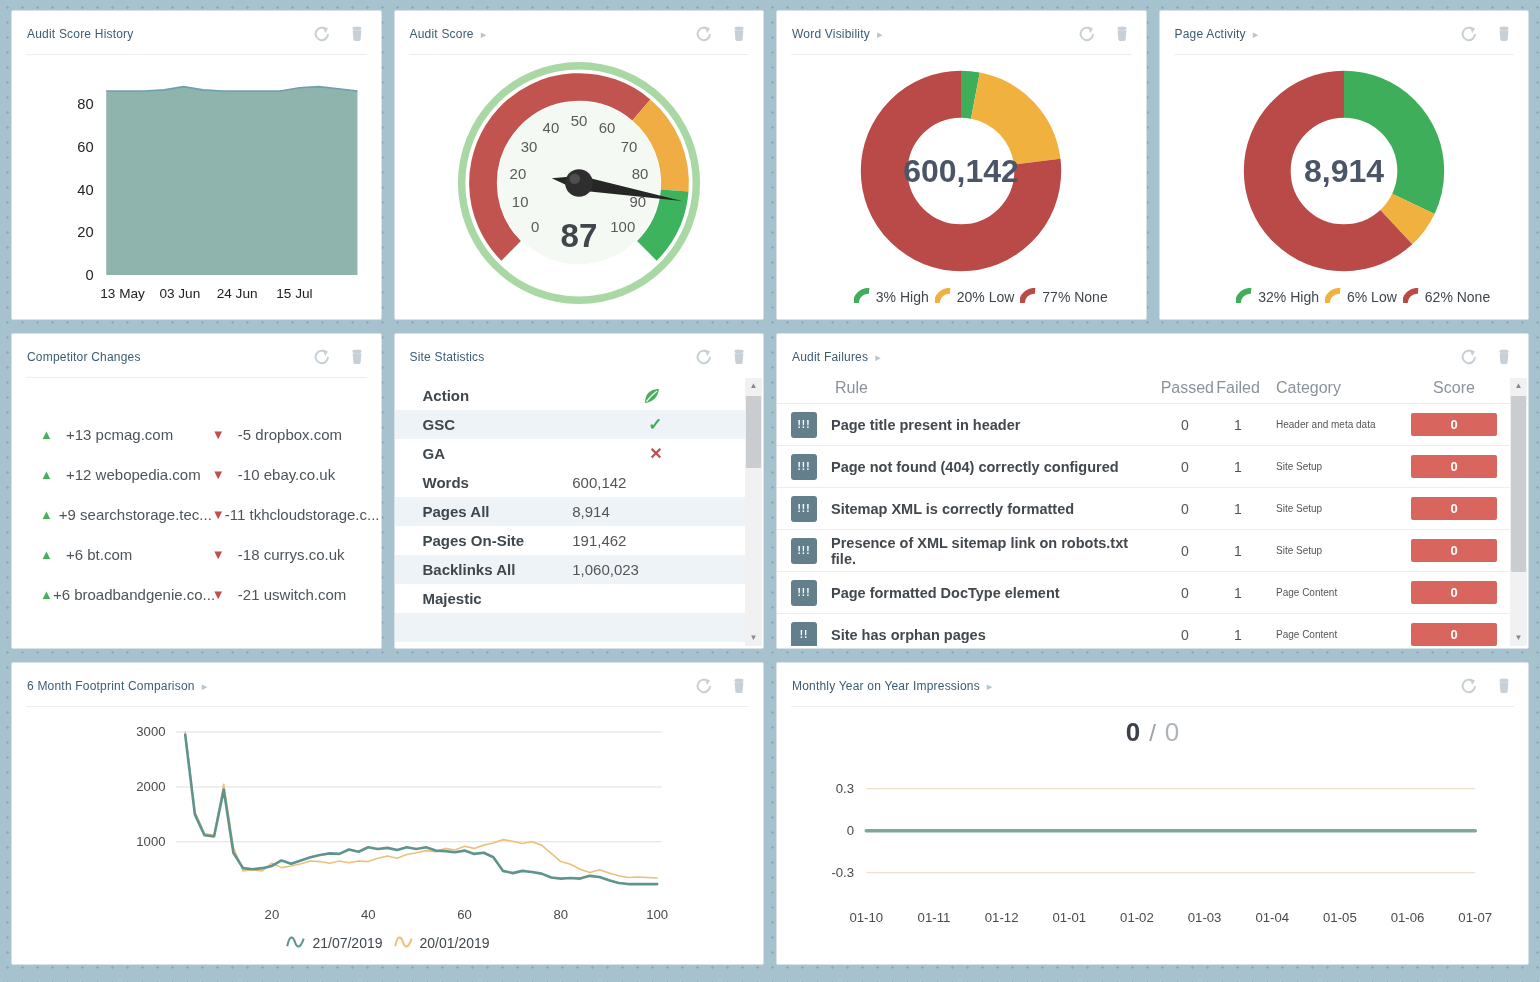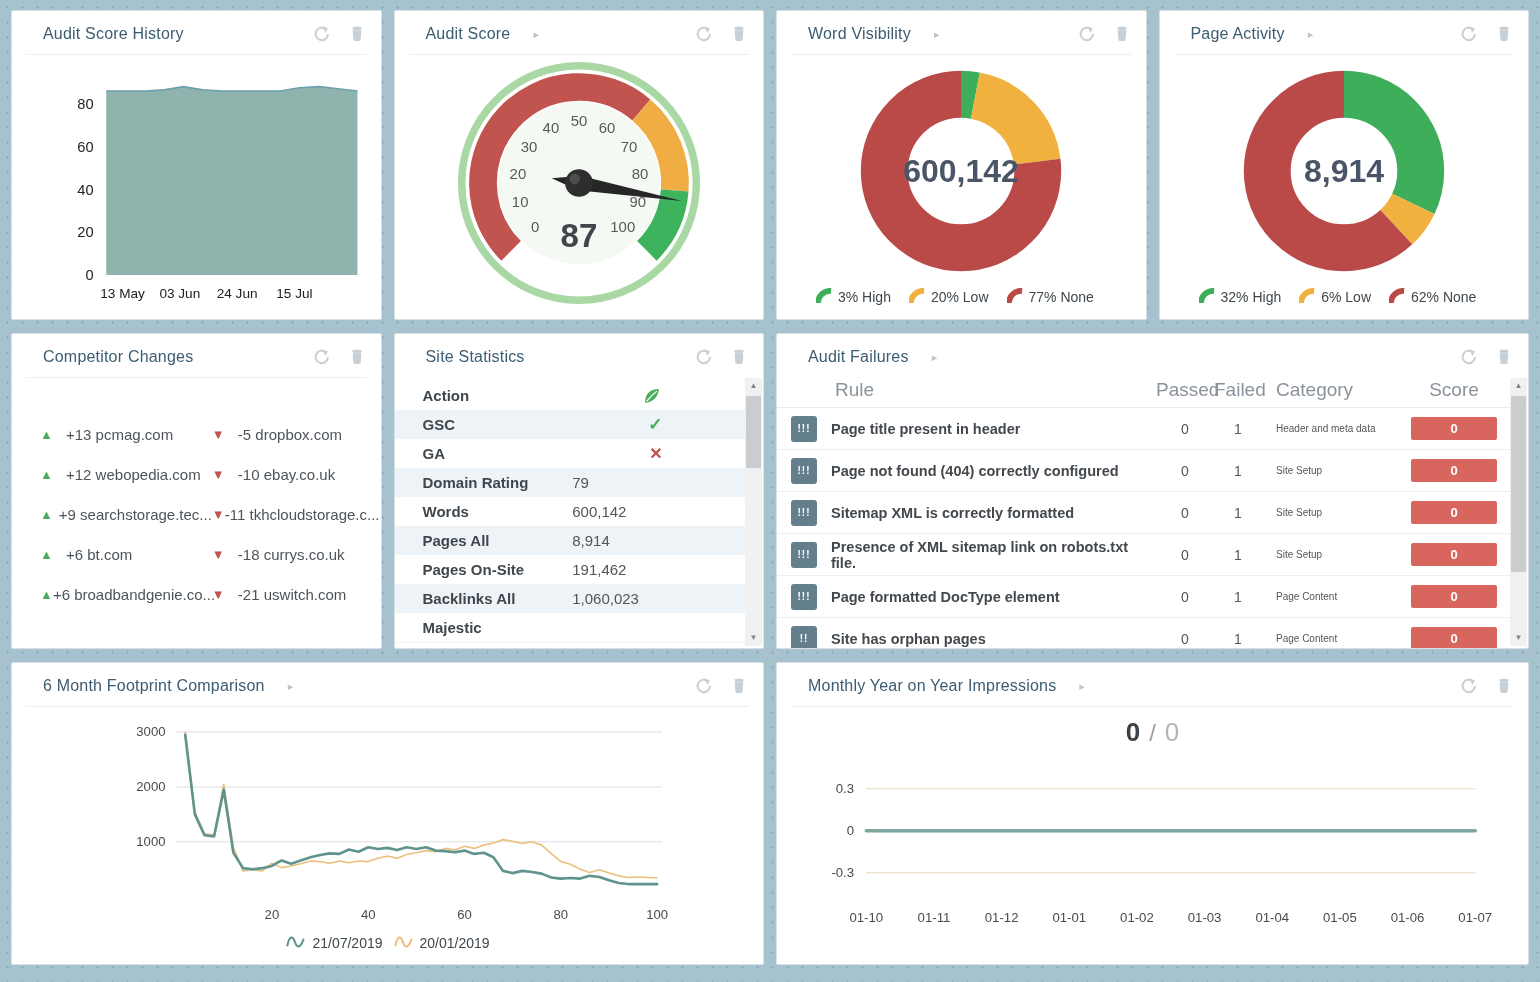--- a/index.html
+++ b/index.html
@@ -26,41 +26,41 @@
     overflow:hidden;
     box-sizing:border-box;
   }
   .span2{grid-column:span 2;}
   .card-header{
     display:flex;align-items:center;
     padding:11px 14px 8px 15px;
     height:24px;
   }
   .card-title{
-    font-size:16px;font-weight:400;color:#3c5c72;margin:16px;letter-spacing:.2px;
+    font-size:12px;font-weight:400;color:#3c5c72;margin:0;letter-spacing:.2px;
   }
   .chev{color:#b9c4cb;font-size:11px;margin-left:7px;cursor:pointer;}
   .hicons{margin-left:auto;display:flex;gap:15px;align-items:center;color:#c7d0d6;}
   .hicon{width:20px;height:20px;cursor:pointer;display:inline-block;}
   .hicon svg{width:100%;height:100%;display:block;}
   .divider{border-top:1px solid #eceff1;margin:0 14px;}
   .tick{font-size:13px;fill:#4a4a4a;}
   .ytick{font-size:14px;fill:#222;}
   .xtick{font-size:13px;fill:#222;}
   .gtick{font-size:14px;fill:#5a5a5a;}
   .gval{font-size:31px;font-weight:700;fill:#3f474d;}
   .dval{font-size:30px;font-weight:700;fill:#4a5568;}
   .chart-host{width:100%;display:flex;justify-content:center;}
   #chart-audit-history{height:252px;padding-top:6px;}
   #chart-audit-history svg{height:100%;}
   #chart-audit-score{height:256px;}
   #chart-audit-score svg{height:100%;}
   .donut-wrap{height:226px;padding-top:3px;}
   .donut-wrap svg{height:100%;}
-  .donut-legend{display:flex;gap:18px;margin-top:4px;margin-left:39px;}
+  .donut-legend{display:flex;justify-content:center;gap:6px;margin-top:4px;margin-left:39px;}
   .lg-item{display:flex;align-items:center;gap:5px;font-size:14px;color:#3f474d;}
   .lg-arc{width:17px;height:17px;}
   
   .comp-wrap{display:flex;padding:36px 10px 0 28px;}
   .comp-col{display:flex;flex-direction:column;}
   .comp-col.left{width:52%;}
   .comp-col.right{width:48%;}
   .comp-row{display:flex;align-items:center;height:40px;font-size:15px;color:#4d545a;white-space:nowrap;}
   .tri{width:26px;font-size:13px;}
   .tri.up{color:#4aae5c;}
@@ -72,21 +72,21 @@
   .ss-label{font-size:15px;font-weight:700;color:#3f474d;width:46%;margin-left:13px;}
   .ss-value{font-size:15px;color:#555;display:flex;align-items:center;}
   .ss-value.ck{color:#3fae5a;font-weight:700;font-size:17px;margin-left:76px;}
   .ss-value.cx{color:#c0504d;font-weight:700;font-size:16px;margin-left:77px;}
   .leaf-icon{width:20px;height:20px;margin-left:70px;}
   
   .sbar{position:absolute;right:1px;width:17px;background:#f1f1f1;}
   .sbar .arrow{position:absolute;left:0;width:17px;height:16px;color:#7f8b91;font-size:8px;text-align:center;line-height:16px;cursor:pointer;}
   .sbar .thumb{position:absolute;left:1px;width:15px;background:#c9cdd0;border-radius:1px;cursor:pointer;}
   
-  .af-head{display:flex;align-items:center;padding:2px 30px 6px 14px;color:#8a939c;font-size:19px;border-bottom:1px solid #e9ecee;}
+  .af-head{display:flex;align-items:center;padding:2px 30px 6px 14px;color:#8a939c;font-size:16px;border-bottom:1px solid #e9ecee;}
   .af-rows{overflow:hidden;height:242px;margin-right:18px;}
   .af-row{display:flex;align-items:center;min-height:37px;padding:2px 12px 2px 14px;border-bottom:1px solid #eceff1;cursor:pointer;}
   .af-sp-icon{width:30px;margin-right:14px;flex:none;}
   .af-icon{width:26px;height:26px;border-radius:3px;background:#647f8c;color:#fff;
     font-size:10px;font-weight:700;letter-spacing:1px;display:flex;align-items:center;justify-content:center;flex:none;margin-right:14px;}
   .af-rule{flex:1;font-size:14.5px;font-weight:700;color:#42484d;}
   .af-num{width:58px;text-align:center;font-size:14px;color:#555;flex:none;}
   .af-num.f{width:48px;}
   .af-cat{width:128px;margin-left:14px;font-size:10px;color:#555;flex:none;line-height:1.35;}
   .af-score{width:88px;margin-left:6px;flex:none;text-align:center;}
@@ -391,24 +391,20 @@
           </span>
         </div>
         <div class="ss-row alt">
           <span class="ss-label">GSC</span>
           <span class="ss-value ck">✓</span>
         </div>
         <div class="ss-row">
           <span class="ss-label">GA</span>
           <span class="ss-value cx">✕</span>
         </div>
-        <div class="ss-row alt">
-          <span class="ss-label">Domain Rating</span>
-          <span class="ss-value">79</span>
-        </div>
         <div class="ss-row">
           <span class="ss-label">Words</span>
           <span class="ss-value">600,142</span>
         </div>
         <div class="ss-row alt">
           <span class="ss-label">Pages All</span>
           <span class="ss-value">8,914</span>
         </div>
         <div class="ss-row">
           <span class="ss-label">Pages On-Site</span>

